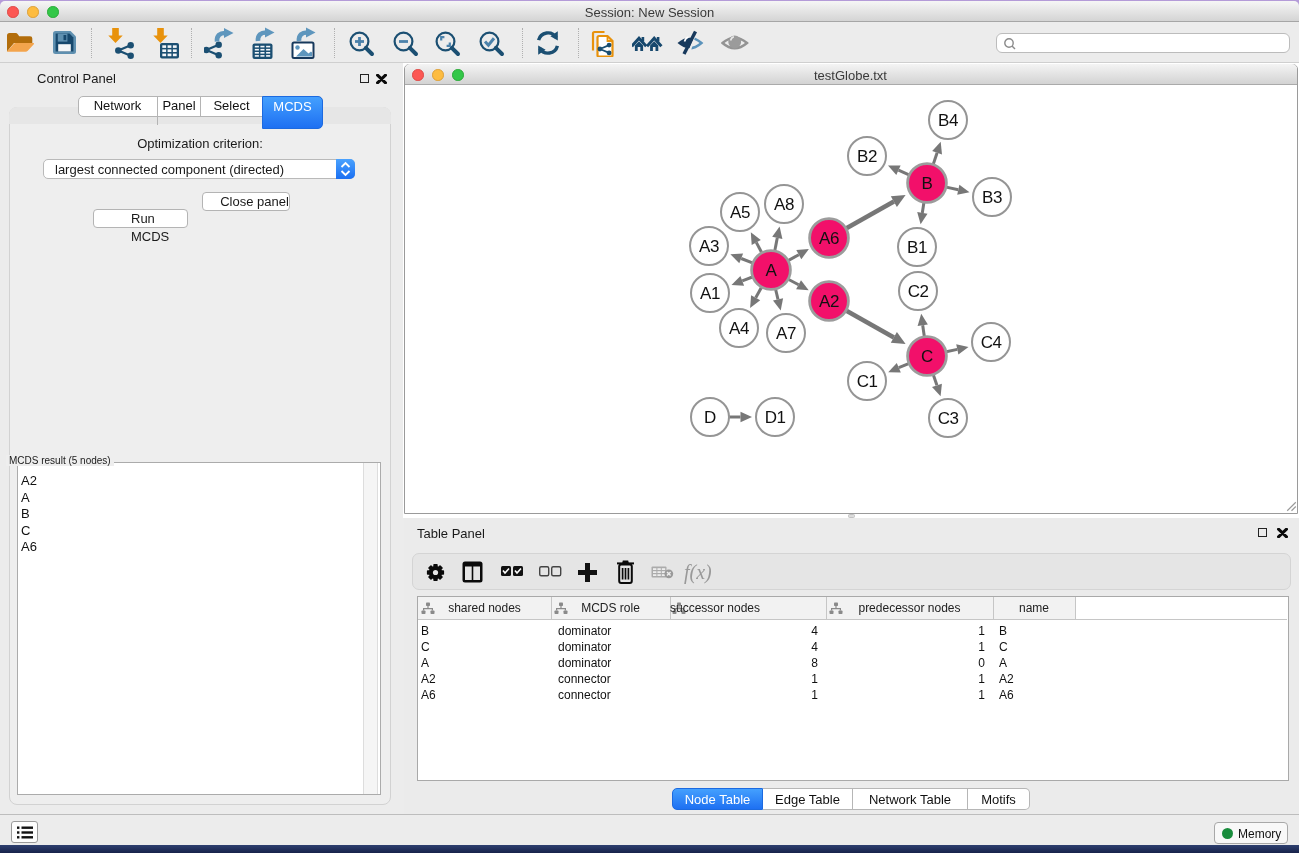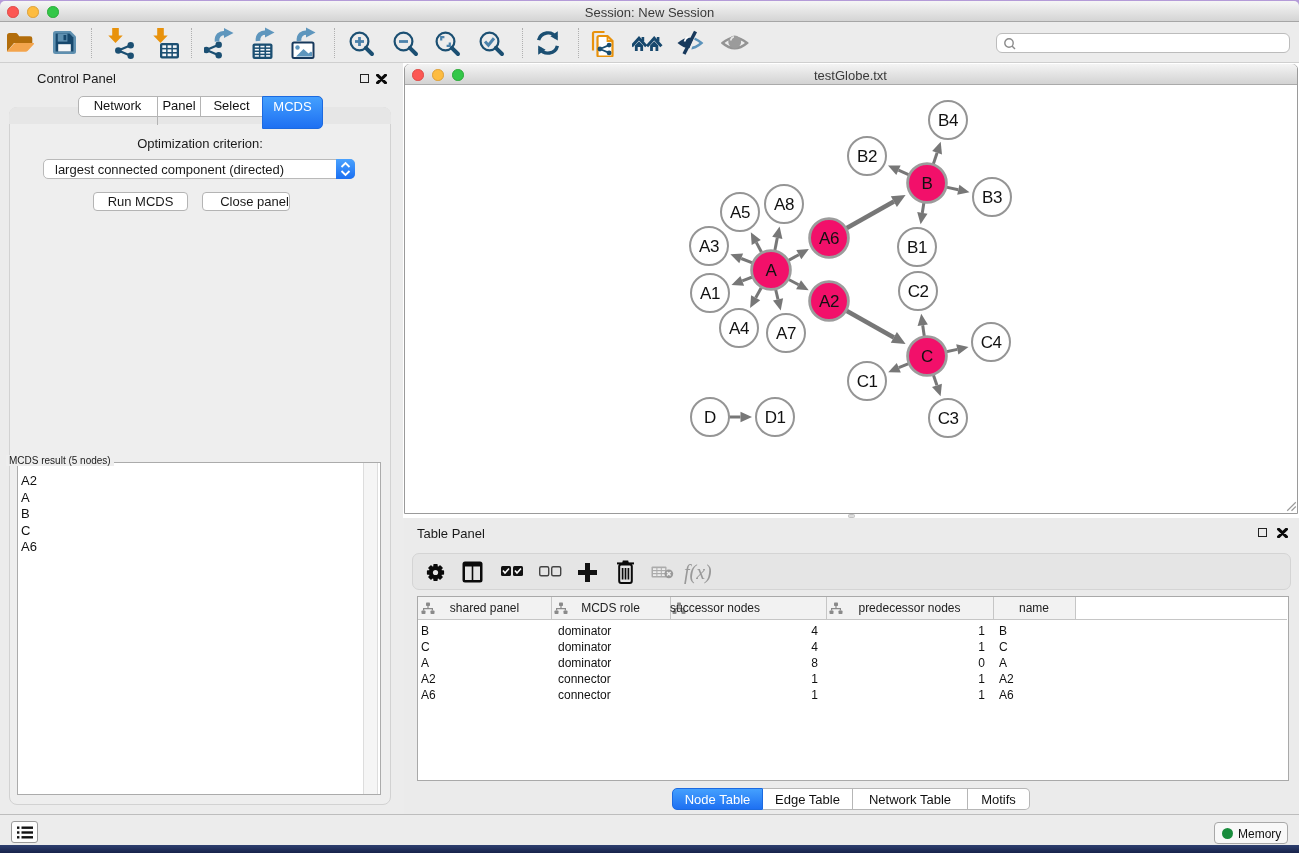--- a/index.html
+++ b/index.html
@@ -175,21 +175,21 @@
 <div class="abs" style="left:262px;top:96px;width:61px;height:33px;font-size:13px;color:#fff;text-align:center;line-height:20px;background:linear-gradient(#44a0fe,#1e70f2);border:1px solid #1c6ae0;border-radius:0 5px 5px 0;">MCDS</div>
 
 <div class="abs" style="left:9px;top:136px;width:382px;text-align:center;font-size:13px;color:#1a1a1a;">Optimization criterion:</div>
 <div class="abs" style="left:43px;top:159px;width:312px;height:20px;background:#fff;border:1px solid #b9b9b9;border-radius:5px;"></div>
 <div class="abs" style="left:55px;top:162px;font-size:13px;color:#1a1a1a;">largest connected component (directed)</div>
 <div class="abs" style="left:336px;top:159px;width:19px;height:20px;background:linear-gradient(#4aa2fe,#1a6ff2);border-radius:0 5px 5px 0;"></div>
 <svg class="abs" style="left:339px;top:161px" width="13" height="16" viewBox="0 0 13 16">
     <path d="M 2.5 6 L 6.5 2 L 10.5 6" fill="none" stroke="#fff" stroke-width="1.8"></path>
     <path d="M 2.5 10 L 6.5 14 L 10.5 10" fill="none" stroke="#fff" stroke-width="1.8"></path>
   </svg>
-<div class="abs" style="left:93px;top:192px;width:95px;height:19px;background:#fff;border:1px solid #b4b4b4;border-radius:4px;font-size:13px;text-align:center;line-height:18px;color:#1a1a1a;">Run MCDS</div>
+<div class="abs" style="left:93px;top:209px;width:95px;height:19px;background:#fff;border:1px solid #b4b4b4;border-radius:4px;font-size:13px;text-align:left;line-height:18px;color:#1a1a1a;padding-left:37px;">Run MCDS</div>
 <div class="abs" style="left:202px;top:192px;width:88px;height:19px;background:#fff;border:1px solid #b4b4b4;border-radius:4px;font-size:13px;text-align:center;line-height:18px;color:#1a1a1a;padding-left:17px;">Close panel</div>
 
 <div class="abs" style="left:17px;top:462px;width:364px;height:333px;background:#fff;border:1px solid #ababab;"></div>
 <div class="abs" style="left:6px;top:455px;font-size:10px;color:#1a1a1a;background:#eeeeee;padding:0 3px;">MCDS result (5 nodes)</div>
 <div class="abs" style="left:363px;top:463px;width:15px;height:331px;background:#f5f5f5;border-left:1px solid #ddd;border-right:1px solid #ddd;"></div>
 <div class="abs" style="left:21px;top:473px;font-size:13px;color:#111;line-height:16.6px;">A2<br>A<br>B<br>C<br>A6</div>
 
 <div class="abs" style="left:402.5px;top:63px;width:896.5px;height:455px;background:#fff;"></div>
 
 <div class="abs" style="left:403.5px;top:64px;width:894px;height:450px;background:#fff;border:1px solid #9a9a9a;border-radius:5px 5px 0 0;"></div>
@@ -384,21 +384,21 @@
     </g>
   </svg>
 <svg class="abs" style="left:829px;top:602px" width="14" height="13" viewBox="0 0 14 13">
     <g fill="#8a8a8a">
       <rect x="5" y="0.5" width="4" height="3.6" rx="0.8"></rect>
       <rect x="0.5" y="8.5" width="4" height="3.6" rx="0.8"></rect>
       <rect x="9.5" y="8.5" width="4" height="3.6" rx="0.8"></rect>
       <path d="M 6.4 4 L 7.6 4 L 7.6 6 L 12 6 L 12 8.6 L 10.8 8.6 L 10.8 7.2 L 3.2 7.2 L 3.2 8.6 L 2 8.6 L 2 6 L 6.4 6 Z"></path>
     </g>
   </svg>
-<div class="abs" style="left:418px;top:601px;width:133px;text-align:center;font-size:12px;color:#222;">shared panel</div>
+<div class="abs" style="left:418px;top:601px;width:133px;text-align:center;font-size:12px;color:#222;">shared nodes</div>
 <div class="abs" style="left:551px;top:601px;width:119px;text-align:center;font-size:12px;color:#222;">MCDS role</div>
 <div class="abs" style="left:670px;top:601px;width:156px;text-align:left;font-size:12px;color:#222;">successor nodes</div>
 <div class="abs" style="left:826px;top:601px;width:167px;text-align:center;font-size:12px;color:#222;">predecessor nodes</div>
 <div class="abs" style="left:993px;top:601px;width:82px;text-align:center;font-size:12px;color:#222;">name</div>
 <div class="abs" style="left:421px;top:624px;font-size:12px;color:#111;">B</div>
 <div class="abs" style="left:558px;top:624px;font-size:12px;color:#111;">dominator</div>
 <div class="abs" style="left:718px;top:624px;width:100px;text-align:right;font-size:12px;color:#111;">4</div>
 <div class="abs" style="left:885px;top:624px;width:100px;text-align:right;font-size:12px;color:#111;">1</div>
 <div class="abs" style="left:999px;top:624px;font-size:12px;color:#111;">B</div>
 <div class="abs" style="left:421px;top:640px;font-size:12px;color:#111;">C</div>

